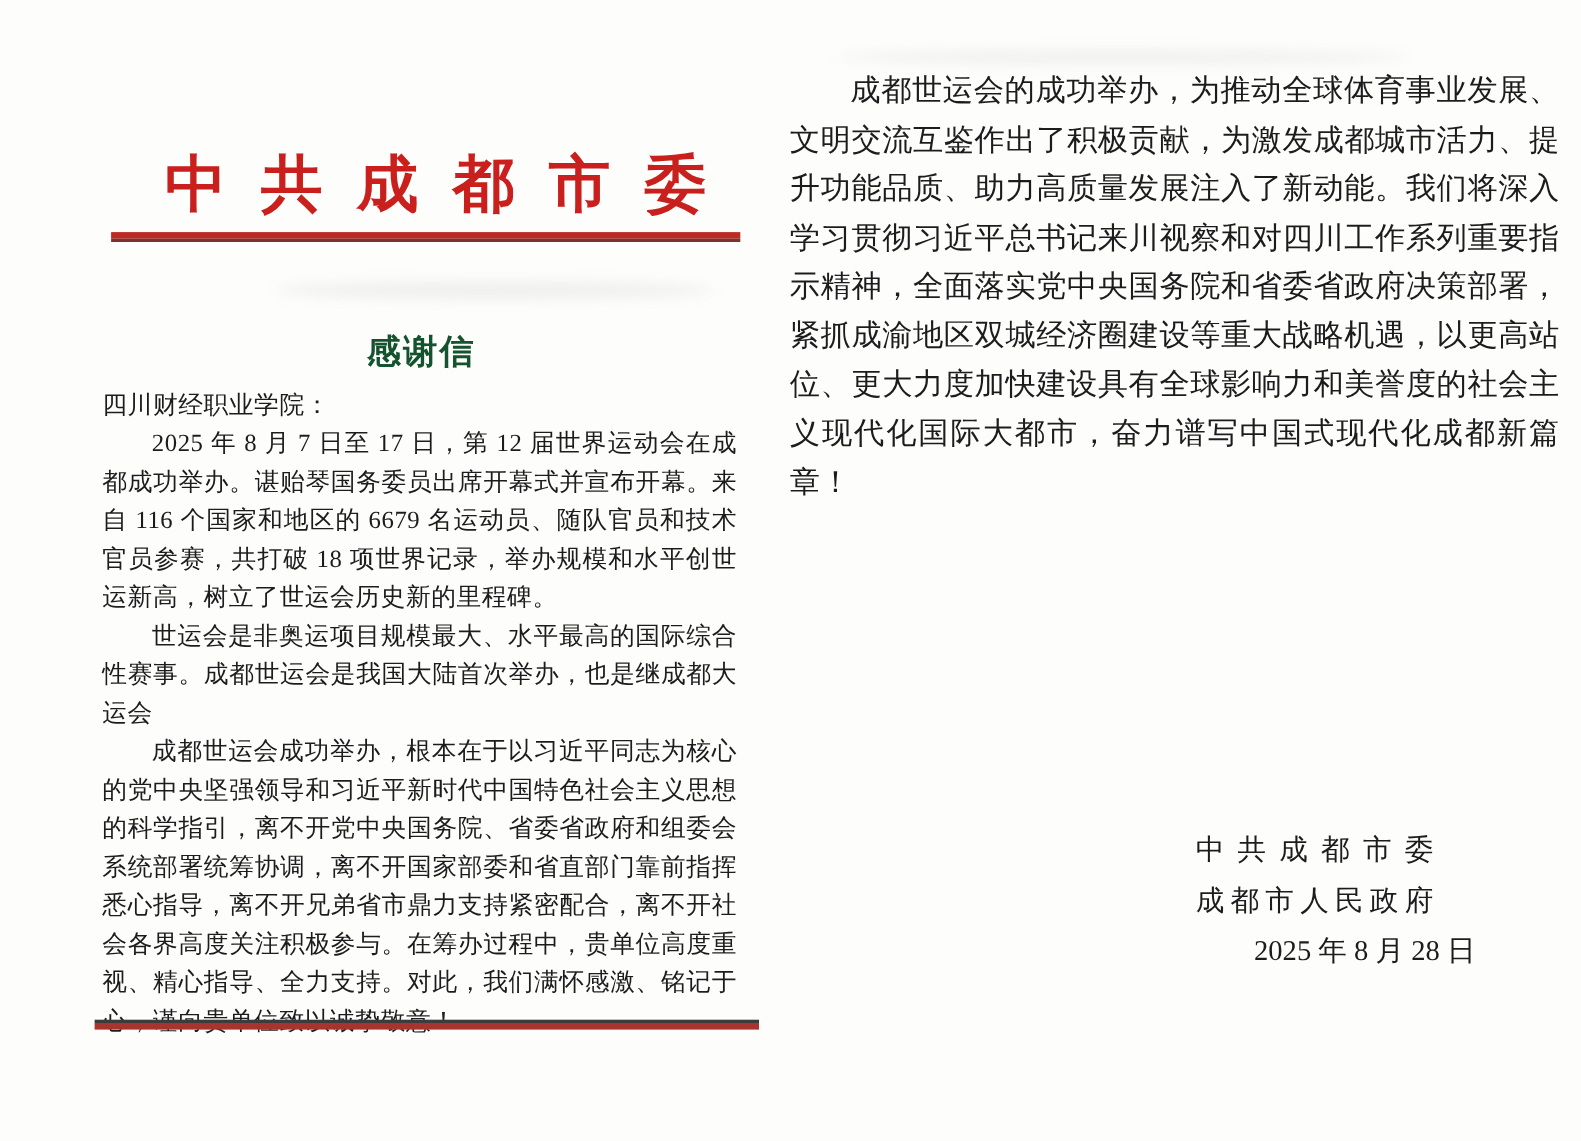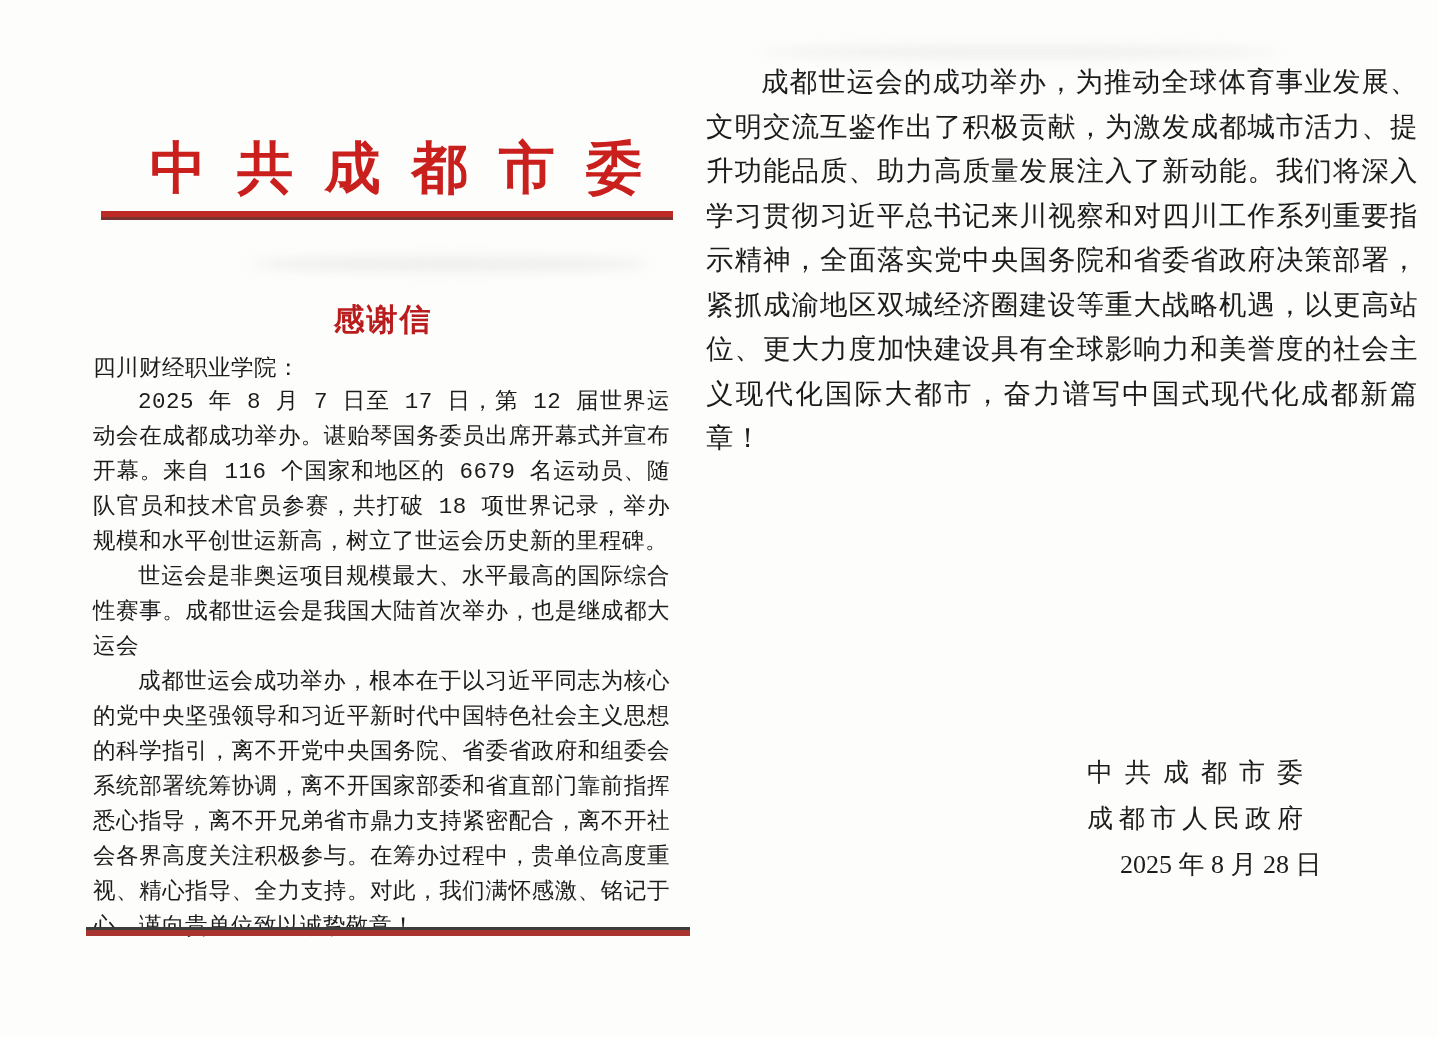--- a/index.html
+++ b/index.html
@@ -21,51 +21,51 @@
   }
   .rule-top {
     position: absolute; left: 101px; top: 211px; width: 572px; height: 4px;
     border-top: 6px solid #bb2a24;
     border-bottom: 3px solid #7c322e;
   }
   .doc-title {
     position: absolute; left: 93px; top: 299px; width: 580px;
     text-align: center; font-size: 31px; font-weight: 700;
     font-family: "Liberation Sans", "DejaVu Sans", sans-serif;
-    letter-spacing: 2px; color: #b91c1c;
+    letter-spacing: 2px; color: #14532d;
   }
   .body-left {
     position: absolute; left: 93px; top: 350px; width: 577px;
     font-size: 22.5px; line-height: 35px; text-align: justify;
     letter-spacing: 0.5px;
   }
-  .body-left p.indent { text-indent: 2em; font-family: Liberation Mono, monospace; }
+  .body-left p.indent { text-indent: 2em; }
   .rule-bottom {
     position: absolute; left: 86px; top: 927px; width: 604px; height: 4px;
     border-top: 3px solid #3c3c3c;
     border-bottom: 6px solid #a83430;
   }
 
   
   .body-right {
     position: absolute; left: 706px; top: 60px; width: 712px;
     font-size: 27.5px; line-height: 44.5px; text-align: justify;
     letter-spacing: 0.5px;
   }
-  .body-right p.indent { text-indent: 2em; }
+  .body-right p.indent { text-indent: 2em; margin-left: 12px; }
 
   .signature-block {
     position: absolute; left: 1087px; top: 750px; width: 254px;
   }
   .sig-line {
     width: 216px; font-size: 26px; line-height: 46px;
     text-align: justify; text-align-last: justify; white-space: nowrap;
   }
   .sig-date {
-    margin-left: 33px; font-size: 26px; line-height: 46px; white-space: nowrap;
+    margin-left: 53px; font-size: 26px; line-height: 46px; white-space: nowrap;
   }
 
   
   .smudge { position: absolute; background: rgba(120,120,120,0.10); filter: blur(6px); border-radius: 50%; }
   .smudge.s1 { left: 250px; top: 256px; width: 400px; height: 16px; }
   .smudge.s2 { left: 760px; top: 46px;  width: 520px; height: 12px; }
 </style>
 </head>
 <body>
 

